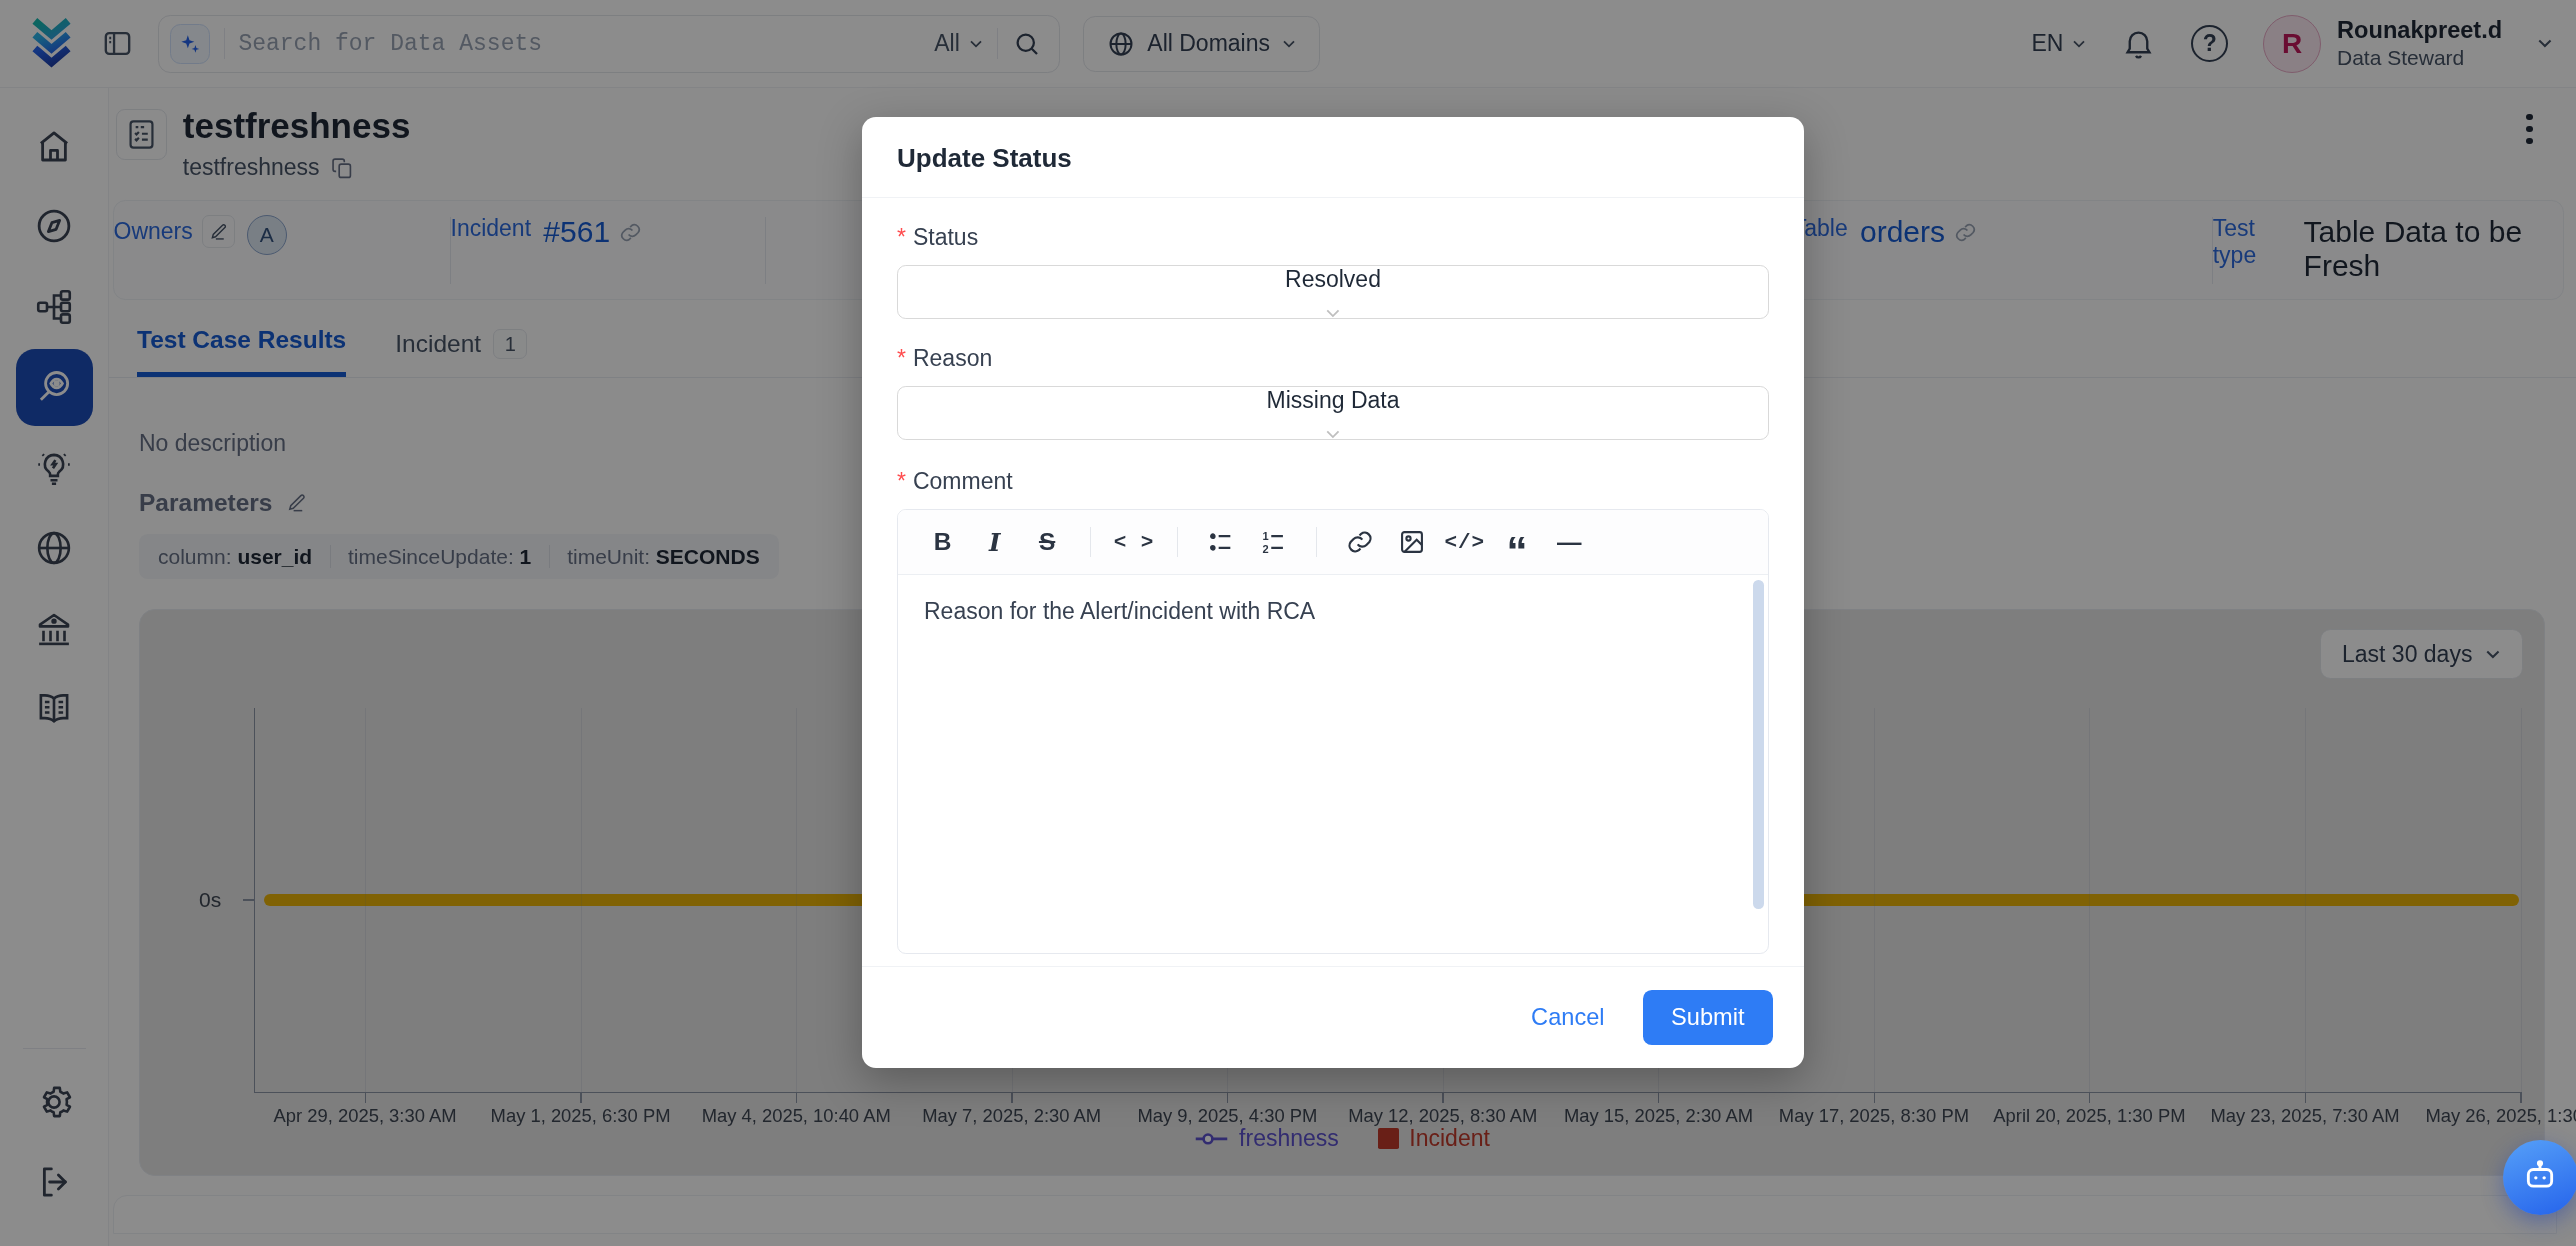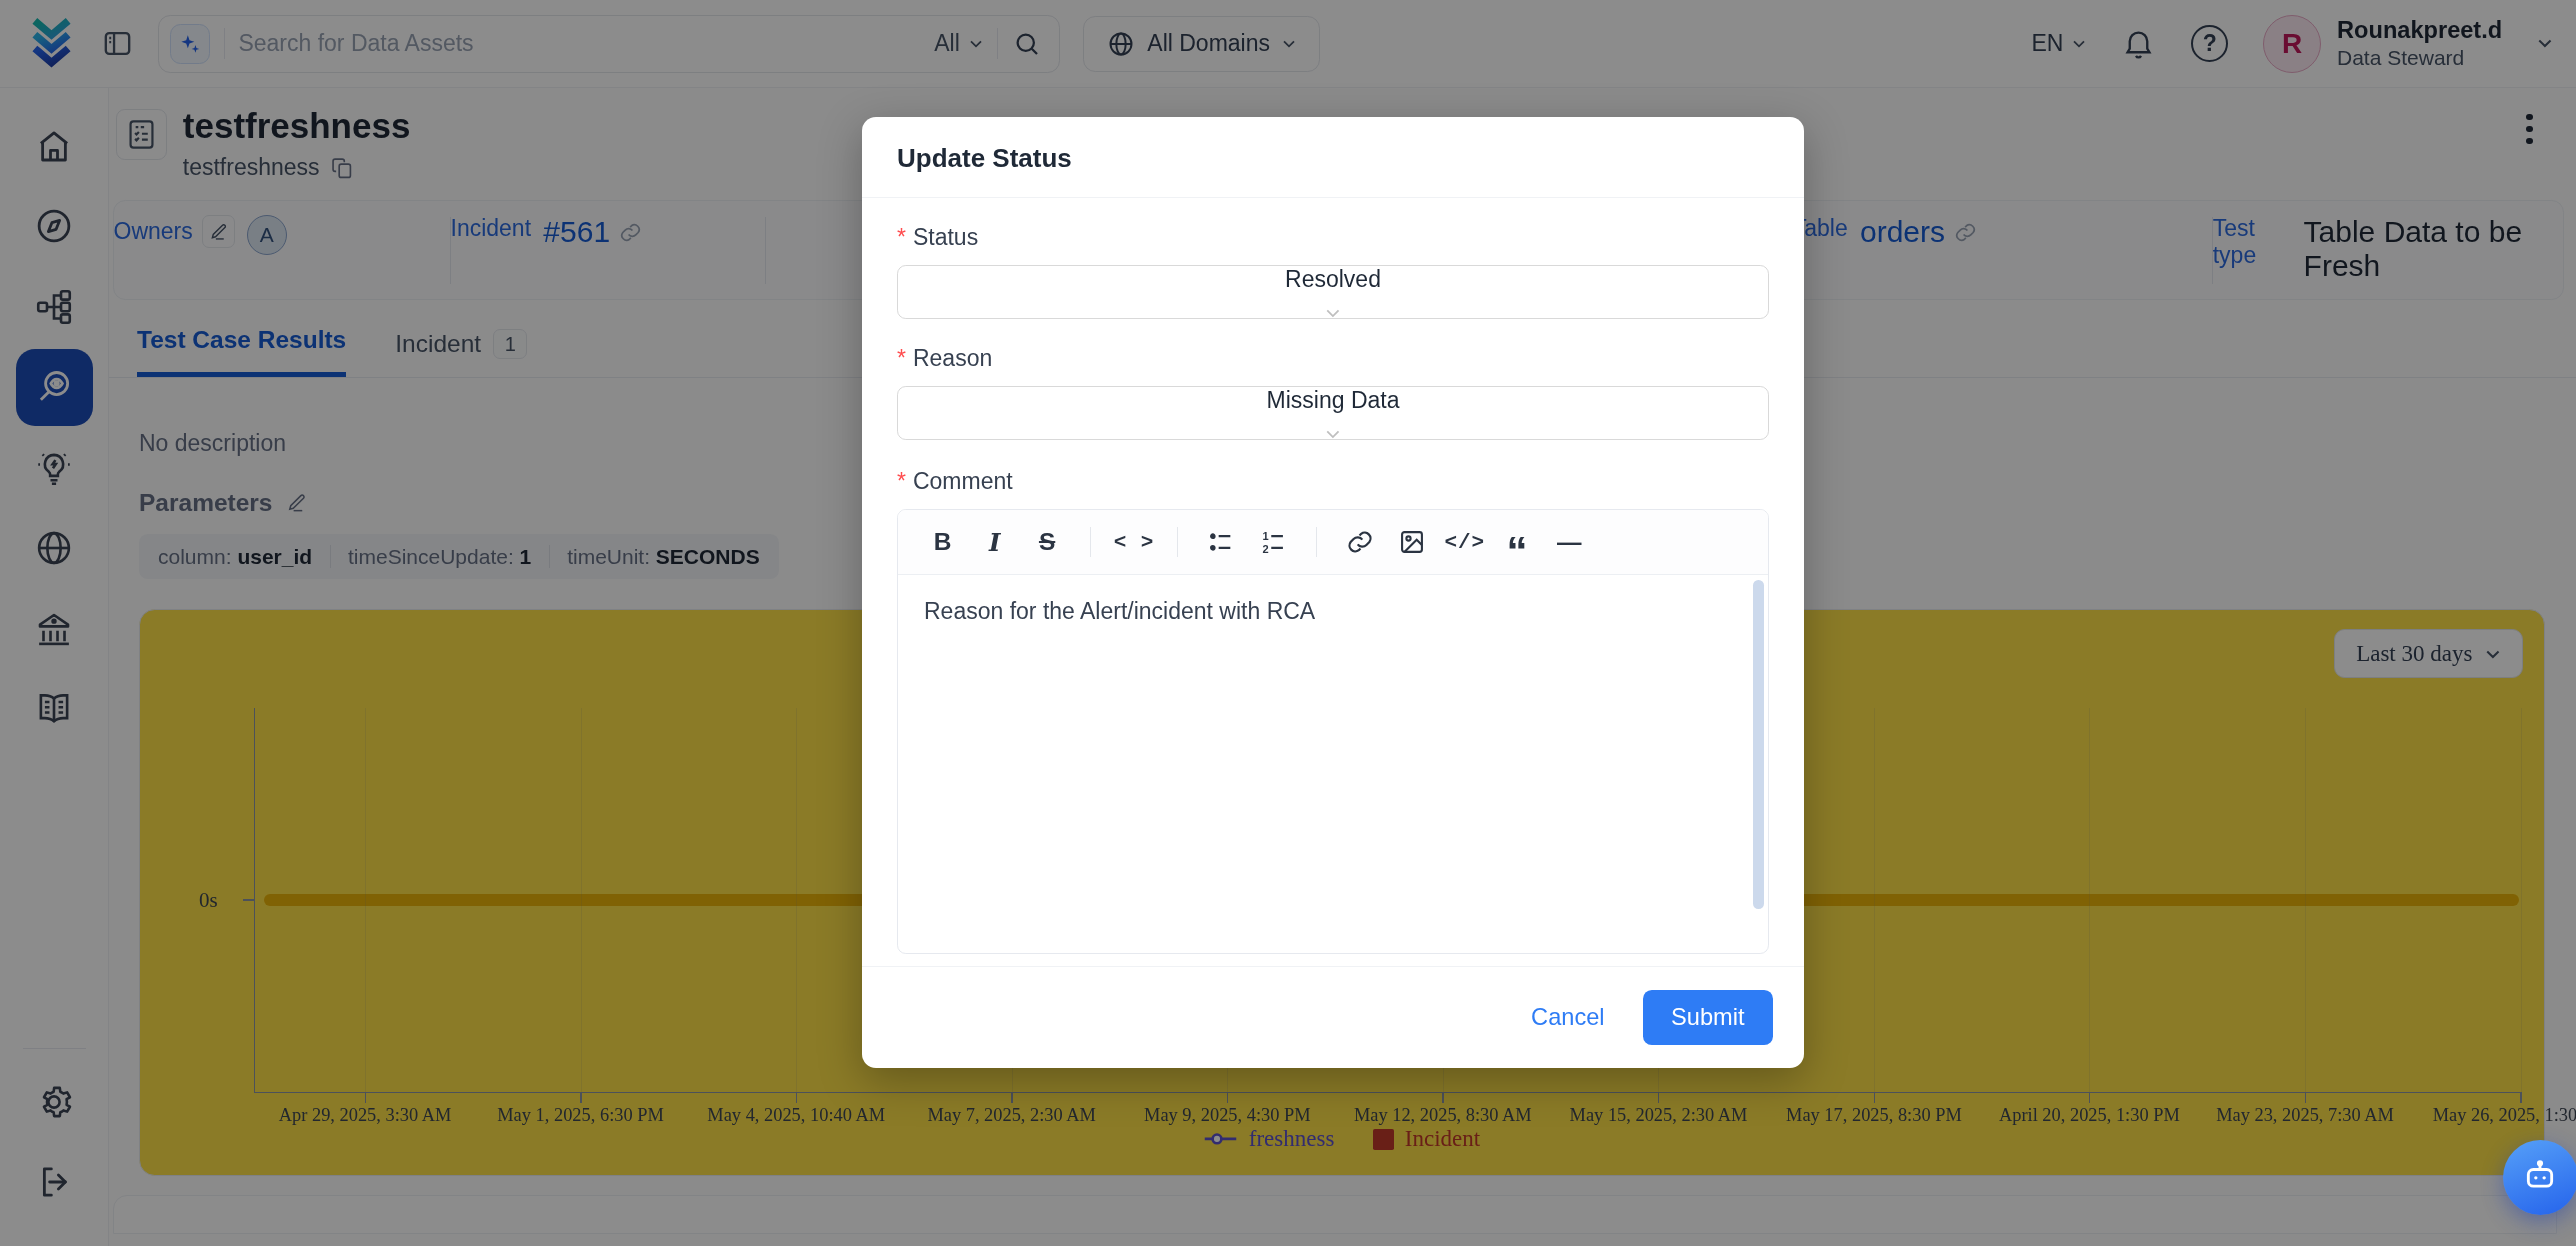--- a/index.html
+++ b/index.html
@@ -7,21 +7,21 @@
   body { font-family:"Liberation Sans","DejaVu Sans",sans-serif; background:#fdfdfe; color:#344054; }
   .app { position:relative; width:2576px; height:1246px; overflow:hidden; }
 
   
   .topnav { height:88px; background:#fff; border-bottom:0.9px solid #eef0f4; display:flex; align-items:center; padding:0 23px 0 26px; gap:23px; }
   .logo { width:51px; height:51px; flex:0 0 auto; }
   .nav-toggle { width:35px; height:35px; color:#475467; display:flex; align-items:center; justify-content:center; }
   .searchbar { width:902px; height:58px; border:0.9px solid #e4e7ec; background:#fff; border-radius:12.3px; display:flex; align-items:center; padding:0 17.5px 0 10.5px; gap:14px; }
   .sparkle-badge { width:40px; height:40px; border-radius:10.5px; border:0.9px solid #cfe0fb; background:#f2f7ff; display:flex; align-items:center; justify-content:center; }
   .search-divider { width:0.9px; height:31.5px; background:#e7eaf0; }
-  .searchbar input { flex:1; border:none; outline:none; font-size:23px; color:#737373; background:transparent; font-family:Liberation Sans, sans-serif; }
+  .searchbar input { flex:1; border:none; outline:none; font-size:23px; color:#737373; background:transparent; font-family:Liberation Mono, monospace; }
   .searchbar input::placeholder { color:#98a2b3; }
   .search-scope { display:flex; align-items:center; gap:8.8px; font-size:23px; color:#475467; }
   .domains-btn { height:56px; border:0.9px solid #e4e7ec; border-radius:12.3px; background:#fff; display:flex; align-items:center; gap:12.3px; padding:0 23px; font-size:23px; color:#344054; }
   .nav-right { margin-left:auto; display:flex; align-items:center; gap:35px; }
   .lang { display:flex; align-items:center; gap:8.8px; font-size:23px; color:#344054;margin-left:38px; }
   .icon-btn { color:#344054; display:flex; align-items:center; justify-content:center; }
   .q-icon { width:37px; height:37px; border:2.3px solid #344054; border-radius:50%; display:flex; align-items:center; justify-content:center; font-size:23px; font-weight:700; }
   .q-icon::after { content:"?"; }
   .user-chip { display:flex; align-items:center; gap:15.8px; }
   .avatar-r { width:58px; height:58px; border-radius:50%; background:#fbe9f2; border:1.8px solid #e8a9c6; color:#c2185b; font-size:28px; font-weight:600; display:flex; align-items:center; justify-content:center; }
@@ -64,21 +64,21 @@
 
   .section { padding:31.5px 31.5px 0 30px; }
   .sec-label { display:flex; align-items:center; gap:12.3px; font-size:24.5px; font-weight:700; color:#344054; }
   .sec-label.light { font-weight:700; color:#667085; }
   .muted { margin-top:21px; font-size:23px; color:#667085; }
   .param-row { margin-top:31.5px; }
   .param-pill { display:inline-flex; align-items:center; gap:17.5px; margin-top:17.5px; background:#f2f4f7; border-radius:8.8px; padding:10.5px 19px; font-size:21px; color:#667085; }
   .param-pill b { color:#1f2937; font-weight:700; }
   .param-sep { width:0.9px; height:23px; background:#dde1e8; }
 
-  .chart-card { position:relative; margin:30px 31.5px 0 30px; height:567px; background:#fde047; border:0.9px solid #e8ecf1; border-radius:15.8px;font-family:Liberation Serif, serif; }
+  .chart-card { position:relative; margin:30px 31.5px 0 30px; height:567px; background:#e5e5e5; border:0.9px solid #e8ecf1; border-radius:15.8px; }
   .range-btn { position:absolute; top:19px; right:21px; display:flex; align-items:center; gap:12.3px; border:0.9px solid #e4e7ec; border-radius:10.5px; background:#fff; padding:10.5px 21px; font-size:23px; color:#344054; }
   .plot { position:absolute; left:114px; right:23px; top:98px; height:385px; border-left:1.4px solid #8b94a5; border-bottom:1.4px solid #8b94a5; }
   .tick { position:absolute; top:0; height:100%; width:0; }
   .gridline { position:absolute; left:0; top:0; width:0.9px; height:100%; background:rgba(102,119,153,0.12); }
   .tickmark { position:absolute; left:-0.4px; top:100%; width:1.4px; height:10.5px; background:#8b94a5; }
   .tick-label { position:absolute; top:calc(100% + 12.3px); left:0; transform:translateX(-50%); white-space:nowrap; font-size:18.4px; color:#3f4754; }
   .y-tick { position:absolute; left:-12.3px; top:calc(50% - 0.9px); width:12.3px; height:1.4px; background:#8b94a5; }
   .y-label { position:absolute; left:-56px; top:50%; transform:translateY(-50%); font-size:21px; color:#3f4754; }
   .fresh-line { position:absolute; left:8.8px; right:1.8px; top:calc(50% - 6.1px); height:12.3px; border-radius:6.1px; background:#eab308; }
   .legend { position:absolute; bottom:23px; left:0; width:100%; display:flex; justify-content:center; gap:39px; font-size:23px; }

